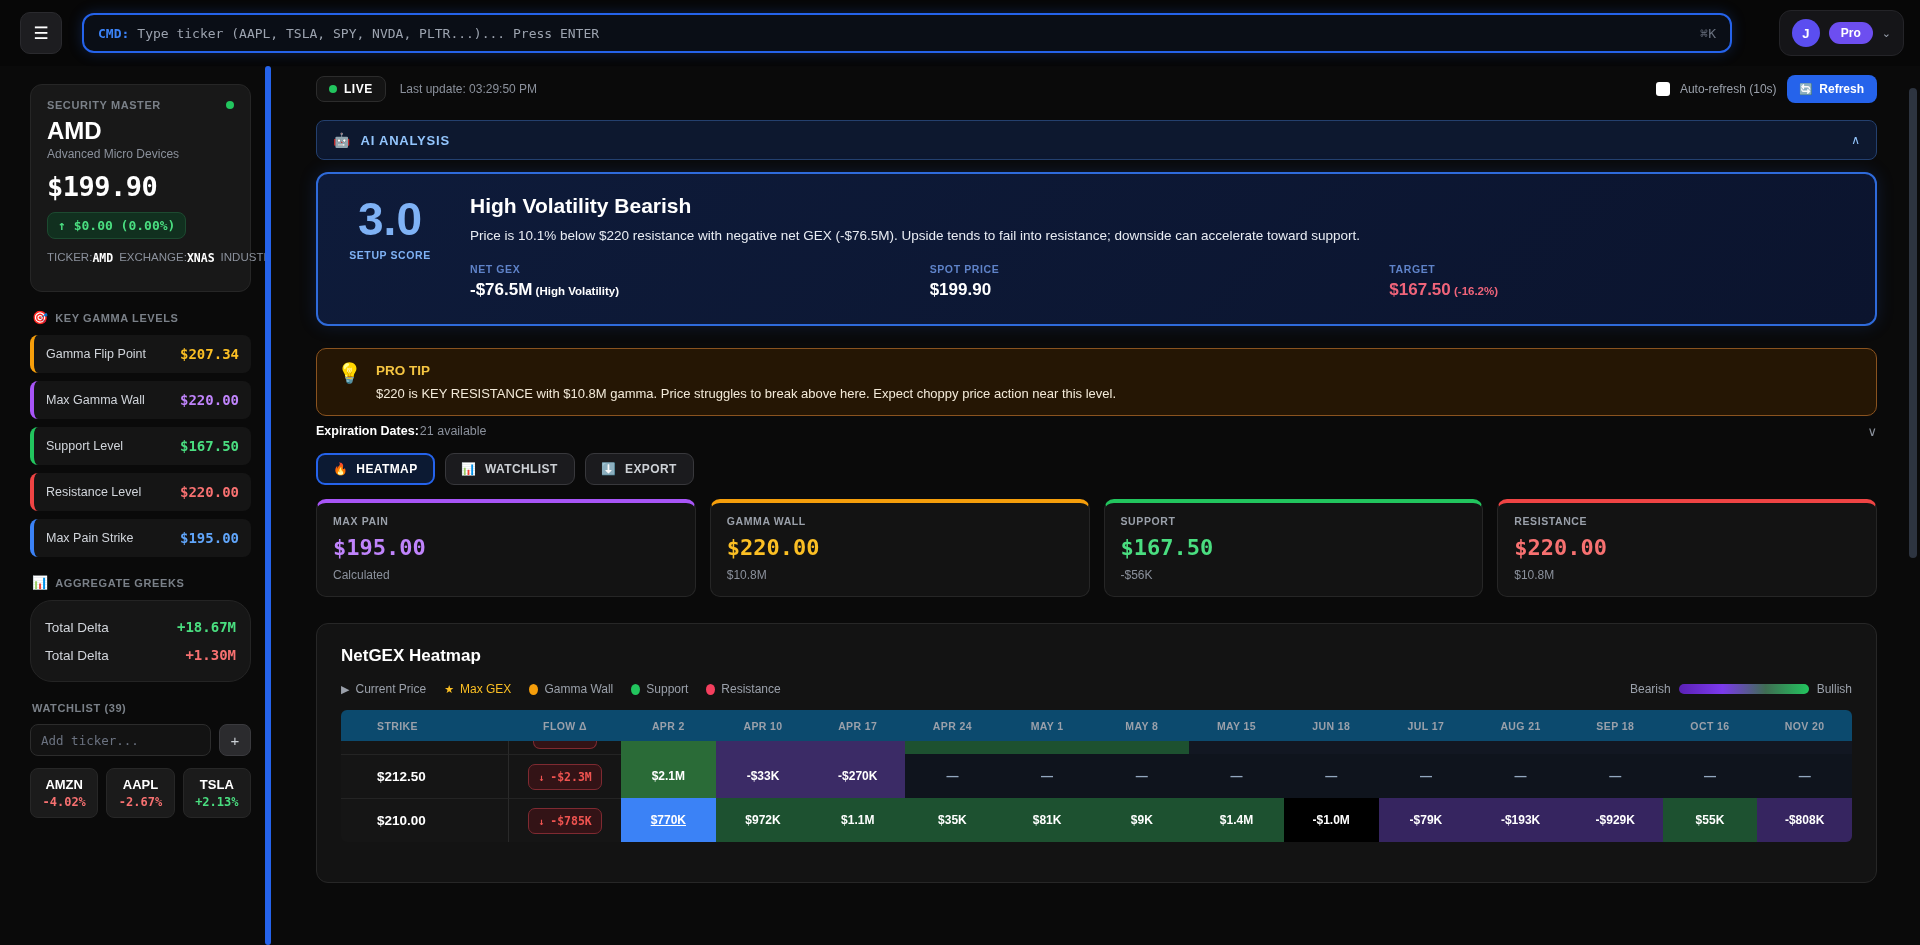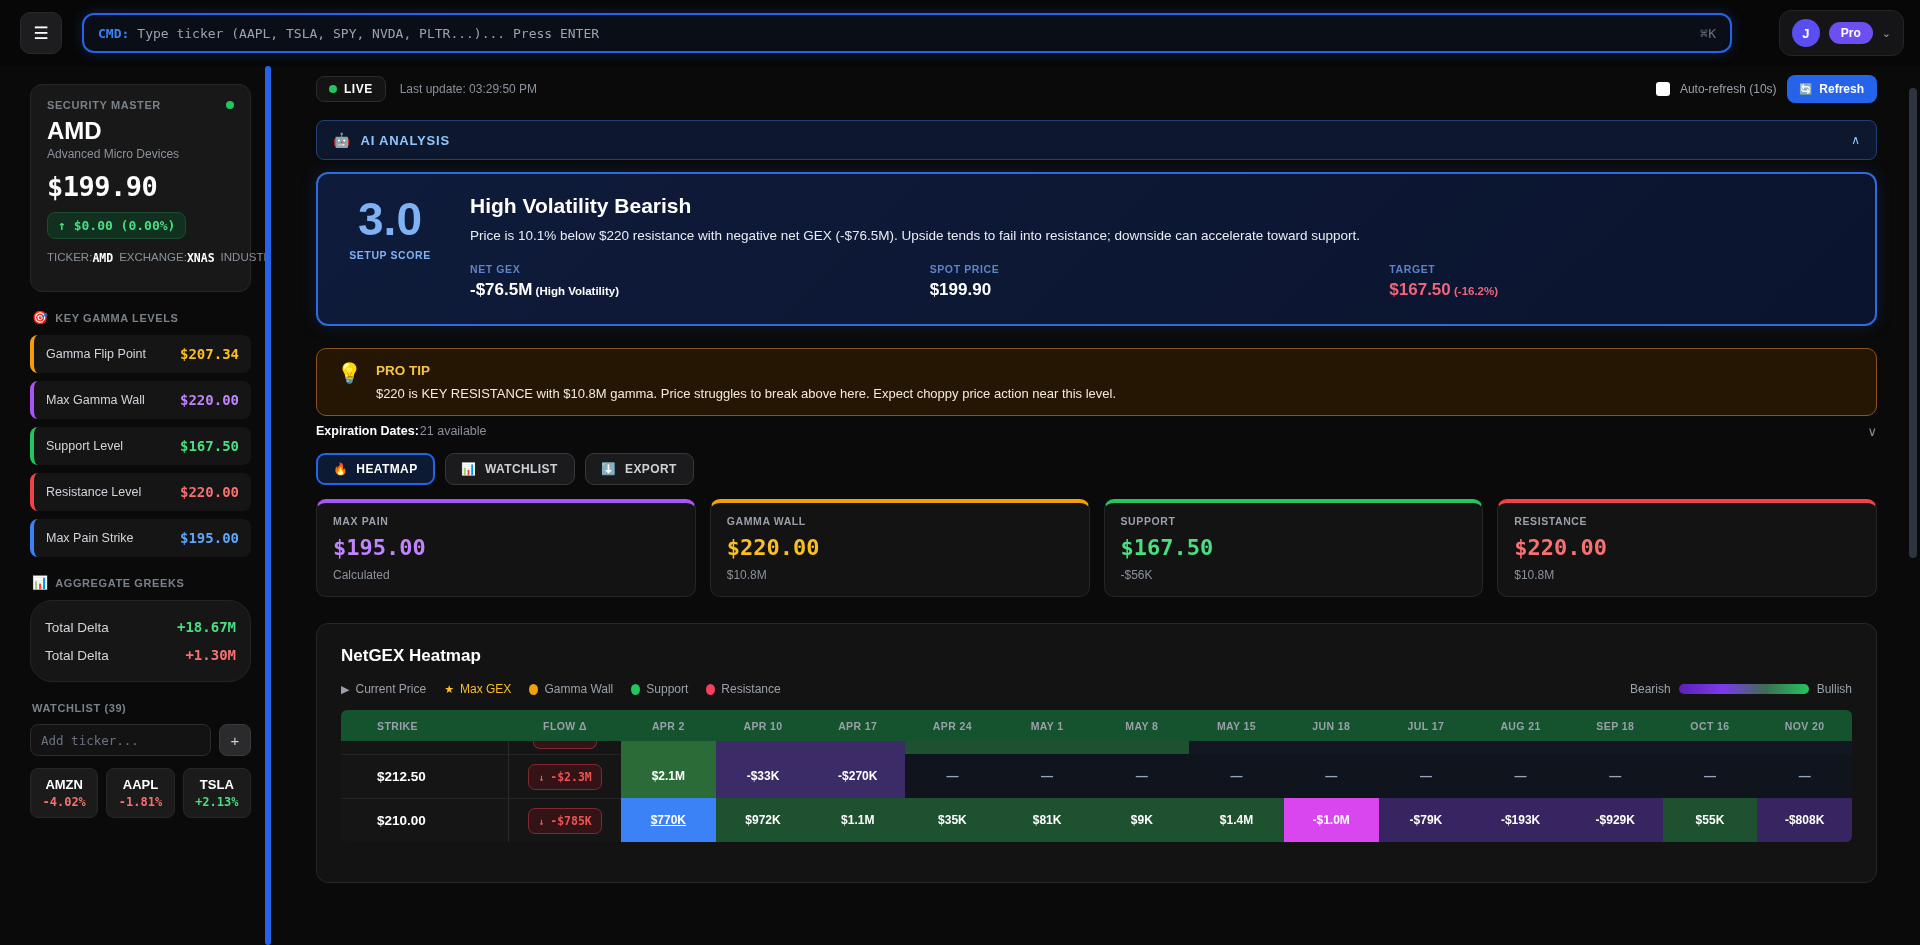--- a/index.html
+++ b/index.html
@@ -124,21 +124,21 @@
   .hm-card { margin-top:26px; background:#131313; border:1px solid #272727; border-radius:12px; padding:22px 24px; height:260px; }
   .hm-title { color:#fff; font-size:17px; font-weight:bold; }
   .hm-legend { display:flex; align-items:center; gap:18px; margin-top:16px; }
   .lg-item { display:flex; align-items:center; gap:6px; color:#9aa0aa; font-size:12px; }
   .lg-item .sym { font-size:11px; }
   .lg-dot { width:9px; height:11px; border-radius:50%; }
   .hm-scale { margin-left:auto; display:flex; align-items:center; gap:8px; color:#9aa0aa; font-size:12px; }
   .grad-bar { width:130px; height:10px; border-radius:5px; background:linear-gradient(to right,#5b21b6,#7c3aed,#3f6d53,#22c55e); }
   .hm-table { margin-top:14px; border-radius:6px; overflow:hidden; }
   .hm-hrow, .hm-row { display:grid; grid-template-columns:168px 112px repeat(13,1fr); }
-  .hm-hrow { background:#14532d; height:31px; }
+  .hm-hrow { background:#0c4a6e; height:31px; }
   .hm-hrow .hc { color:#9aa0aa; font-size:10.5px; font-weight:bold; letter-spacing:.4px;
     display:flex; align-items:center; justify-content:center; }
   .hm-hrow .hc:first-child { justify-content:flex-start; padding-left:36px; }
   .hm-row { height:44px; }
   .hm-row.partial { height:13px; }
   .hm-row .strike-cell { background:#151515; color:#fff; font-weight:bold; font-size:13.5px;
     display:flex; align-items:center; padding-left:36px; border-right:1px solid #2a2a2a; border-top:1px solid #242424; }
   .hm-row .flow-cell { background:#151515; display:flex; align-items:center; justify-content:center; border-top:1px solid #242424; }
   .flow-badge { background:#331316; border:1px solid #7f2a31; color:#ef5350; font-size:11.5px; font-weight:bold;
     border-radius:7px; padding:5px 9px; white-space:nowrap; }
@@ -249,21 +249,21 @@
       <div class="watch-input mono">Add ticker...</div>
       <div class="watch-plus">+</div>
     </div>
     <div class="watch-tiles" id="watch-tiles">
         <div class="watch-tile">
           <div class="wt">AMZN</div>
           <div class="wc mono" style="color: rgb(248, 113, 113);">-4.02%</div>
         </div>
         <div class="watch-tile">
           <div class="wt">AAPL</div>
-          <div class="wc mono" style="color: rgb(248, 113, 113);">-1.81%</div>
+          <div class="wc mono" style="color: rgb(248, 113, 113);">-2.67%</div>
         </div>
         <div class="watch-tile">
           <div class="wt">TSLA</div>
           <div class="wc mono" style="color: rgb(74, 222, 128);">+2.13%</div>
         </div>
       </div>
   </div>
 
   <div class="vdivider"></div>
 
@@ -458,21 +458,21 @@
               <div class="flow-cell">
                 <span class="flow-badge mono"><span class="arr">↓ </span>-$785K</span>
               </div>
               <div class="cell" style="background: #3b82f6; text-decoration: underline;">$770K</div>
               <div class="cell" style="background: rgb(29, 81, 48);">$972K</div>
               <div class="cell" style="background: rgb(29, 81, 48);">$1.1M</div>
               <div class="cell" style="background: rgb(29, 81, 48);">$35K</div>
               <div class="cell" style="background: rgb(29, 81, 48);">$81K</div>
               <div class="cell" style="background: rgb(29, 81, 48);">$9K</div>
               <div class="cell" style="background: rgb(29, 81, 48);">$1.4M</div>
-              <div class="cell" style="background: #d946ef;">-$1.0M</div>
+              <div class="cell" style="background: #000000;">-$1.0M</div>
               <div class="cell" style="background: rgb(54, 37, 96);">-$79K</div>
               <div class="cell" style="background: rgb(54, 37, 96);">-$193K</div>
               <div class="cell" style="background: rgb(54, 37, 96);">-$929K</div>
               <div class="cell" style="background: rgb(29, 81, 48);">$55K</div>
               <div class="cell" style="background: rgb(54, 37, 96);">-$808K</div>
             </div>
           </div>
       </div>
     </div>
 

